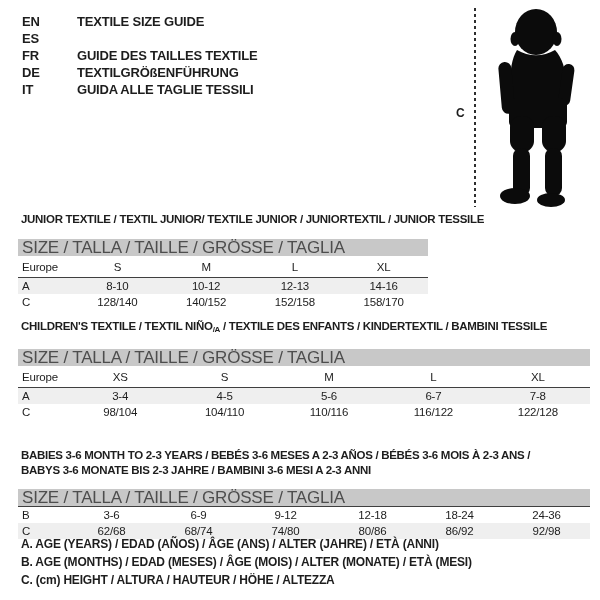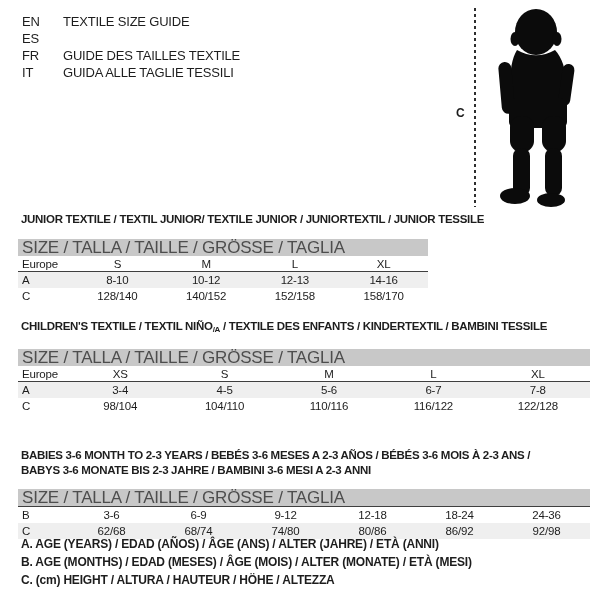--- a/index.html
+++ b/index.html
@@ -2,21 +2,21 @@
 <html><head>
 <meta charset="utf-8">
 <style>
   html,body{margin:0;padding:0;background:#fff;}
   .page{
     position:relative;width:600px;height:600px;background:#ffffff;overflow:hidden;
     font-family:"Liberation Sans", sans-serif;color:#1d1d1d;
   }
   
   .lang-block{position:absolute;left:22px;top:13px;}
-  .lang-row{display:flex;font-weight:normal;font-size:13px;line-height:17px;letter-spacing:-0.2px;}
+  .lang-row{display:flex;font-weight:bold;font-size:13px;line-height:17px;letter-spacing:-0.2px;gap:14px;}
   .lang-code{width:41px;}
   
   .dash-line{
     position:absolute;left:474px;top:8px;width:2px;height:199px;
     background:repeating-linear-gradient(to bottom,#2e2e2e 0px,#2e2e2e 3px,transparent 3px,transparent 6px);
   }
   .c-label{position:absolute;left:456px;top:106px;font-weight:bold;font-size:12px;}
   .baby-svg{position:absolute;left:484px;top:8px;width:108px;height:200px;}
   
   .section{position:absolute;left:18px;}
@@ -28,21 +28,21 @@
     padding-left:3px;white-space:nowrap;
   }
   .t1 .tbl-title{margin-bottom:13px;text-align:center;}
   .t2 .tbl-title{margin-bottom:12px;}
   .t3 .tbl-title{line-height:15px;margin-bottom:11px;}
   .size-bar{
     background:#c8c8c8;color:#4d4d4d;font-size:17px;height:17px;line-height:17px;
     padding-left:4px;letter-spacing:-0.2px;box-sizing:border-box;
   }
   .grid{display:grid;align-items:center;font-size:11.5px;height:16px;letter-spacing:-0.2px;}
-  .grid.europe{height:15px;}
+  .grid.europe{height:21px;}
   .t1 .grid{grid-template-columns:55px repeat(4,1fr);}
   .t2 .grid{grid-template-columns:50px repeat(5,1fr);}
   .t3 .grid{grid-template-columns:50px repeat(6,1fr);}
   .cell{text-align:center;}
   .cell.rowlabel{text-align:left;padding-left:4px;}
   .rule{border-top:1px solid #3f3f3f;height:0;}
   .grid.alt{background:#efefef;}
   sub.sz{font-size:8px;vertical-align:-2px;}
   
   .notes{position:absolute;left:18px;top:535px;}
@@ -57,20 +57,24 @@
     <div class="lang-row">
       <span class="lang-code">EN</span>
       <span>TEXTILE SIZE GUIDE</span>
     </div>
     <div class="lang-row">
       <span class="lang-code">ES</span>
     </div>
     <div class="lang-row">
       <span class="lang-code">FR</span>
       <span>GUIDE DES TAILLES TEXTILE</span>
+    </div>
+    <div class="lang-row">
+      <span class="lang-code">DE</span>
+      <span>TEXTILGRÖßENFÜHRUNG</span>
     </div>
     <div class="lang-row">
       <span class="lang-code">IT</span>
       <span>GUIDA ALLE TAGLIE TESSILI</span>
     </div>
   </div>
 
   <div class="dash-line"></div>
   <div class="c-label">C</div>
   <svg class="baby-svg" viewBox="0 0 108 200">

